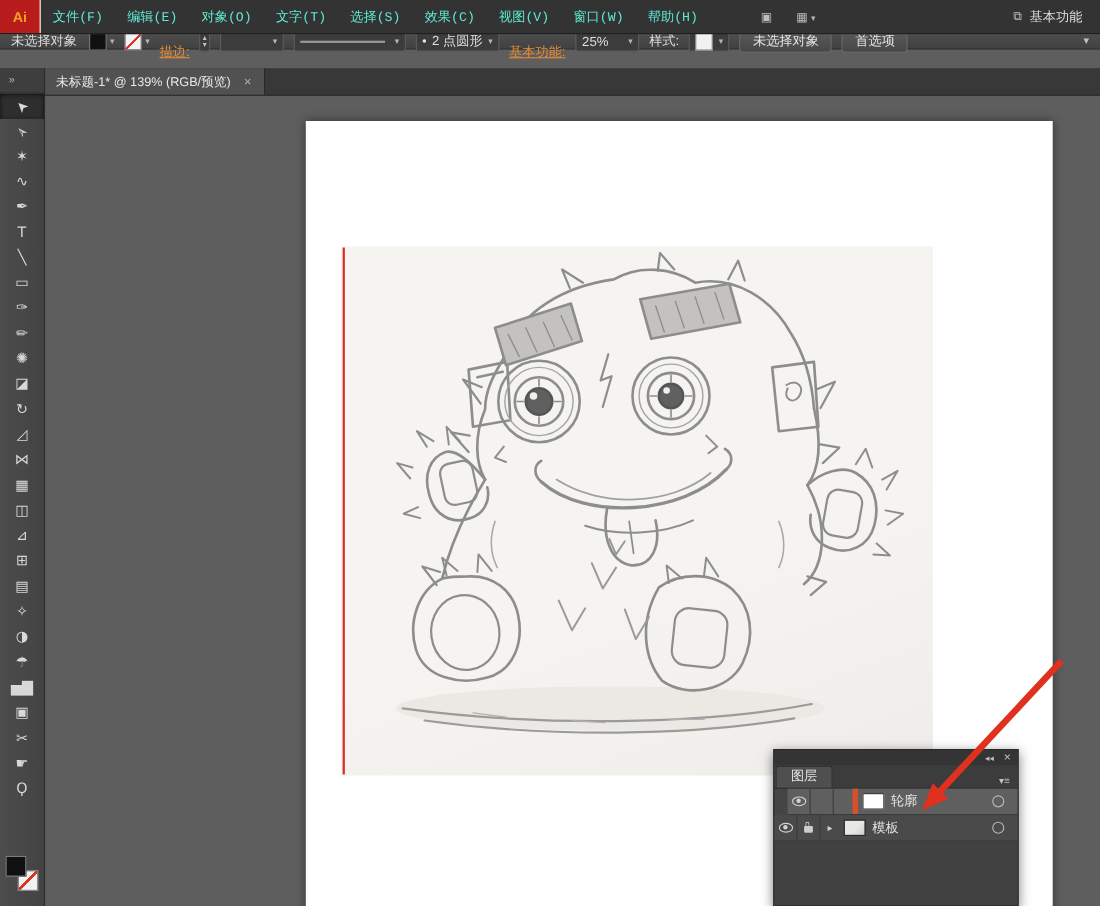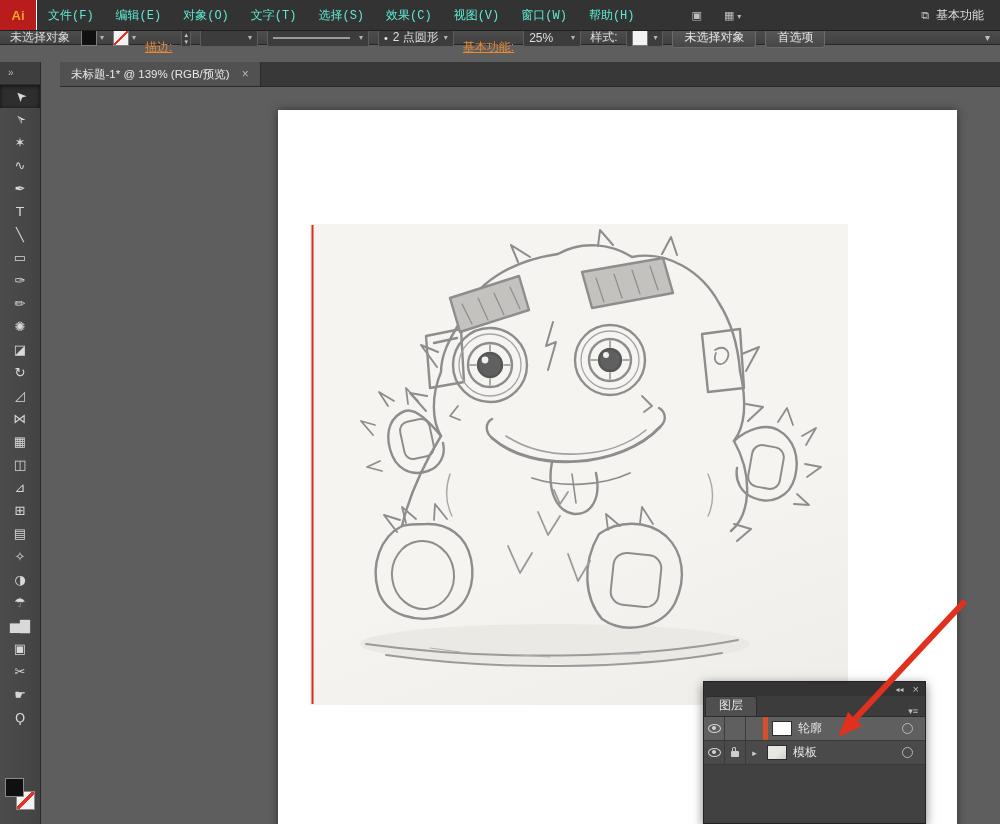--- a/index.html
+++ b/index.html
@@ -38,21 +38,21 @@
   .profile-line{flex:1;height:2px;background:#9a9a9a;margin-right:4px;}
   .brush-dot{font-size:11px;color:#e8e8e8;}
   .style-swatch{width:14px;height:14px;background:#f2f2f2;border:1px solid #777;}
   .cb-btn{height:21px;background:linear-gradient(#5a5a5a,#474747);border:1px solid #6a6a6a;
           border-radius:3px;color:#e2e2e2;font-size:12px;padding:0 11px;
           font-family:"Liberation Sans","DejaVu Sans",sans-serif;}
   .cb-flyout{margin-left:auto;color:#c0c0c0;font-size:10px;display:flex;gap:3px;align-items:center;}
 
   
   .tabbar{position:absolute;left:40px;top:62px;right:0;height:24px;background:#383838;
-          border-bottom:1px solid #292929;display:flex;align-items:stretch;z-index:10;margin-left:20px;}
+          border-bottom:1px solid #292929;display:flex;align-items:stretch;z-index:10;}
   .doc-tab{background:#515151;border-right:1px solid #292929;display:flex;align-items:center;gap:12px;
            padding:0 11px;color:#e8e8e8;font-size:11.5px;}
   .tab-close{color:#b5b5b5;font-size:12px;cursor:pointer;}
 
   
   .toolbar{position:absolute;left:0;top:62px;bottom:0;width:40px;
            background:linear-gradient(90deg,#4c4c4c,#434343);border-right:1px solid #2a2a2a;z-index:10;}
   .tb-collapse{height:22px;line-height:22px;background:#3e3e3e;border-bottom:1px solid #2e2e2e;
                color:#b5b5b5;font-size:10px;padding-left:8px;}
   .tool{height:23px;display:flex;align-items:center;justify-content:center;color:#d8d8d8;
@@ -78,21 +78,21 @@
                 border:1px solid #232323;box-sizing:border-box;z-index:20;
                 box-shadow:0 3px 10px rgba(0,0,0,.5);display:flex;flex-direction:column;}
   .lp-grip{height:14px;background:#343434;display:flex;justify-content:flex-end;align-items:center;
            gap:9px;padding:0 6px;color:#bdbdbd;font-size:8px;flex:none;}
   .lp-tabrow{height:20px;background:#3c3c3c;display:flex;align-items:flex-end;flex:none;border-bottom:1px solid #2d2d2d;}
   .lp-tab{height:19px;background:#4f4f4f;padding:0 13px;font-size:12px;color:#e4e4e4;display:flex;
           align-items:flex-start;border:1px solid #2d2d2d;border-bottom:none;border-radius:3px 3px 0 0;margin-left:1px;}
   .lp-menu{margin-left:auto;color:#c2c2c2;font-size:9px;padding-right:7px;}
   .layer-row{height:23px;display:flex;align-items:center;background:#4a4a4a;
              border-bottom:1px solid #393939;font-size:12px;color:#e3e3e3;flex:none;}
-  .layer-row.selected{background:#5f5f5f;}
+  .layer-row.selected{background:#5f5f5f;margin-left:12px;}
   .lcell{width:21px;height:100%;display:flex;align-items:center;justify-content:center;
          border-right:1px solid #3b3b3b;flex:none;box-sizing:border-box;}
   .lcell.disc{width:17px;border-right:none;color:#cfcfcf;font-size:9px;}
   .sel-bar{width:5px;height:100%;background:#d8502b;flex:none;}
   .thumb{width:20px;height:15px;margin:0 6px 0 4px;flex:none;border:1px solid #2c2c2c;box-sizing:border-box;}
   .thumb-white{background:#ffffff;}
   .thumb-sketch{background:linear-gradient(135deg,#e8e7e4 55%,#cfcecb);}
   .lname{flex:1;}
   .target{width:9px;height:9px;border:1.5px solid #b8b8b8;border-radius:50%;margin-right:12px;flex:none;}
   .lp-empty{flex:1;background:#414141;}

